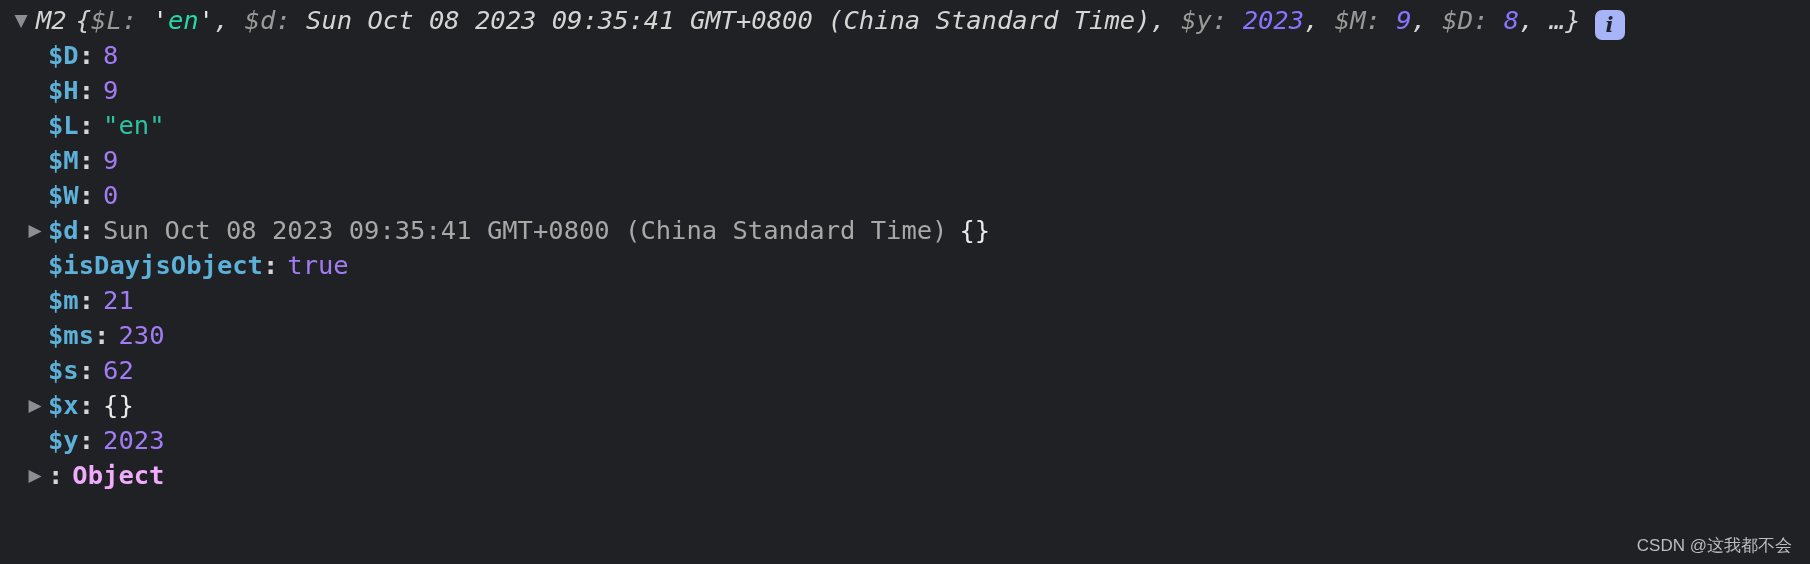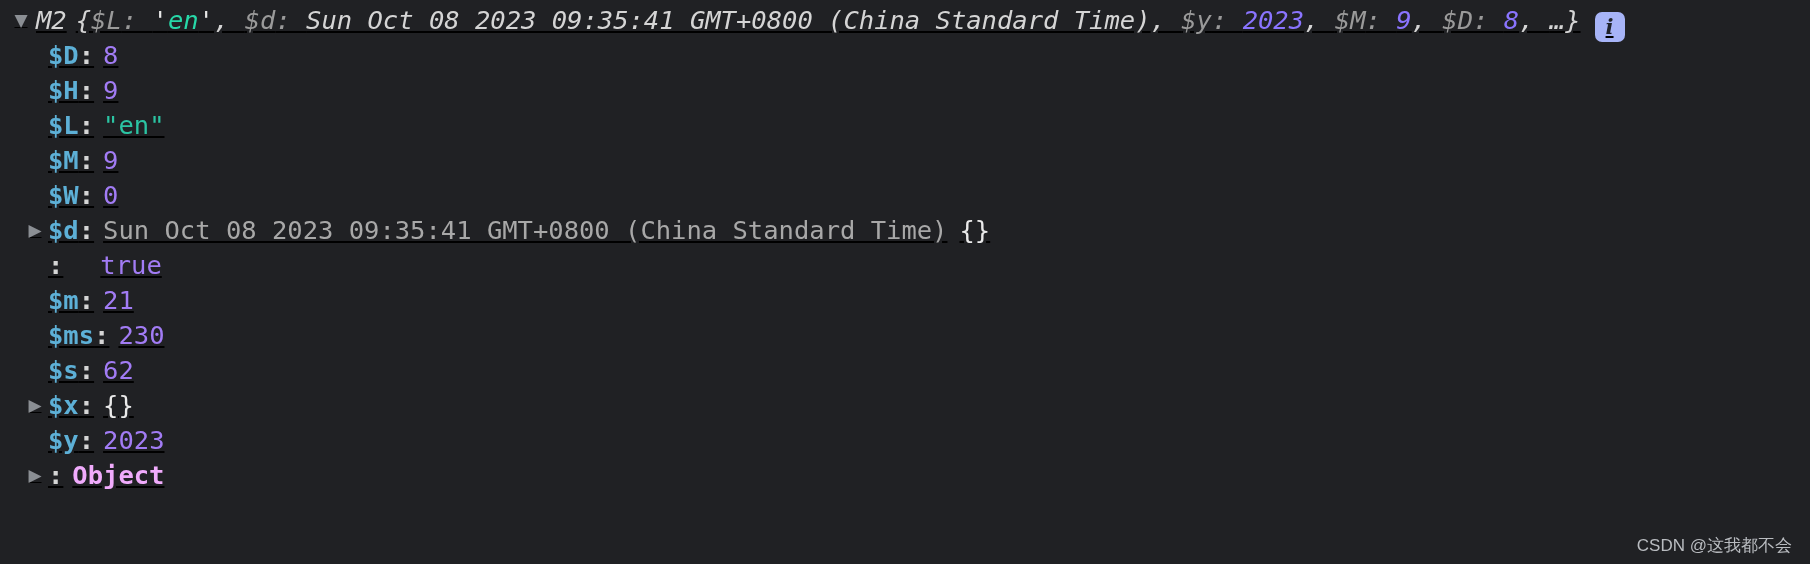--- a/index.html
+++ b/index.html
@@ -21,26 +21,25 @@
     width: 1810px;
     height: 564px;
     background: #202124;
     box-sizing: border-box;
     padding-top: 3px;
   }
 
   
   .row {
     display: flex;
-    align-items: flex-end;
+    align-items: center;
     height: 35px;
     font-size: 25.5px;
     line-height: 35px;
     white-space: pre;
-    text-decoration: underline;
   }
 
   .twisty {
     flex: 0 0 auto;
     width: 26px;
     text-align: center;
     font-size: 17px;
     line-height: 35px;
     color: #8b8f94;
     font-family: "DejaVu Sans", sans-serif;
@@ -104,21 +103,21 @@
   .prop-name.internal {
     color: #a6a6a6;
     font-weight: bold;
   }
   .colon {
     color: #d5d5d5;
     font-weight: bold;
     margin-right: 9px;
   }
   .v-num    { color: #a27cf5; }
-  .v-bool   { color: #a27cf5; margin-left: 28px; }
+  .v-bool   { color: #a27cf5; }
   .v-str    { color: #2bc4a3; }
   .v-date   { color: #a8a8a8; }
   .v-empty  { color: #eaeaea; }
   .v-object { color: #f0abfc; font-weight: bold; }
 
   
   .watermark {
     position: absolute;
     right: 18px;
     bottom: 8px;
@@ -178,21 +177,21 @@
     <span class="info-badge">i</span>
   </div>
 
   <div id="prop-list">
       <div class="row prop-row"><span class="twisty blank"></span><span class="prop-name">$D</span><span class="colon">:</span><span class="v-num">8</span></div>
       <div class="row prop-row"><span class="twisty blank"></span><span class="prop-name">$H</span><span class="colon">:</span><span class="v-num">9</span></div>
       <div class="row prop-row"><span class="twisty blank"></span><span class="prop-name">$L</span><span class="colon">:</span><span class="v-str">"en"</span></div>
       <div class="row prop-row"><span class="twisty blank"></span><span class="prop-name">$M</span><span class="colon">:</span><span class="v-num">9</span></div>
       <div class="row prop-row"><span class="twisty blank"></span><span class="prop-name">$W</span><span class="colon">:</span><span class="v-num">0</span></div>
       <div class="row prop-row"><span class="twisty closed"></span><span class="prop-name">$d</span><span class="colon">:</span><span class="v-date">Sun Oct 08 2023 09:35:41 GMT+0800 (China Standard Time)</span><span class="v-empty" style="margin-left: 12px;">{}</span></div>
-      <div class="row prop-row"><span class="twisty blank"></span><span class="colon">:</span><span class="v-bool">true</span></div>
+      <div class="row prop-row"><span class="twisty blank"></span><span class="prop-name">$isDayjsObject</span><span class="colon">:</span><span class="v-bool">true</span></div>
       <div class="row prop-row"><span class="twisty blank"></span><span class="prop-name">$m</span><span class="colon">:</span><span class="v-num">21</span></div>
       <div class="row prop-row"><span class="twisty blank"></span><span class="prop-name">$ms</span><span class="colon">:</span><span class="v-num">230</span></div>
       <div class="row prop-row"><span class="twisty blank"></span><span class="prop-name">$s</span><span class="colon">:</span><span class="v-num">62</span></div>
       <div class="row prop-row"><span class="twisty closed"></span><span class="prop-name">$x</span><span class="colon">:</span><span class="v-empty">{}</span></div>
       <div class="row prop-row"><span class="twisty blank"></span><span class="prop-name">$y</span><span class="colon">:</span><span class="v-num">2023</span></div>
       <div class="row prop-row"><span class="twisty closed"></span><span class="colon">:</span><span class="v-object">Object</span></div>
     </div>
 
   <div class="watermark">CSDN @这我都不会</div>
 </div>

